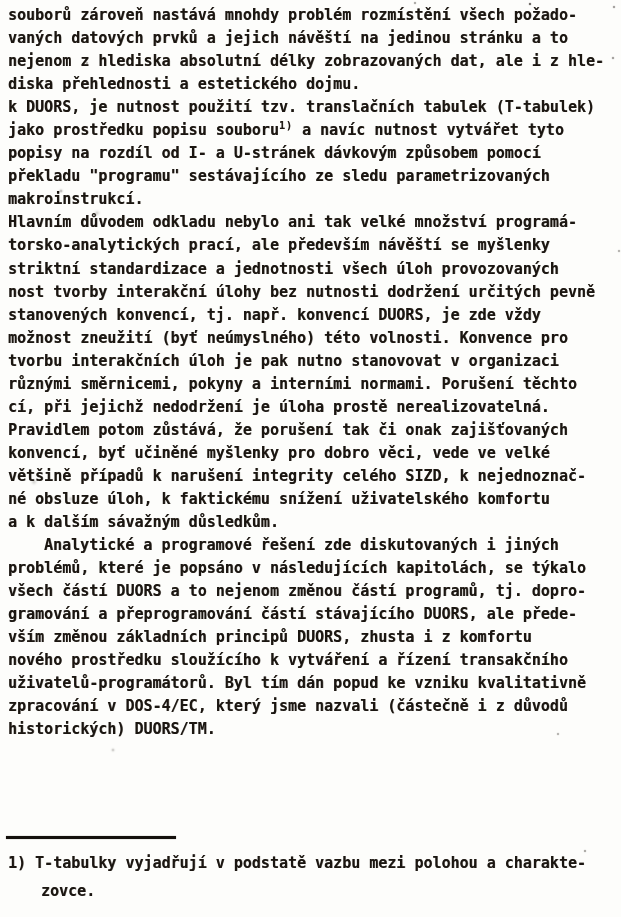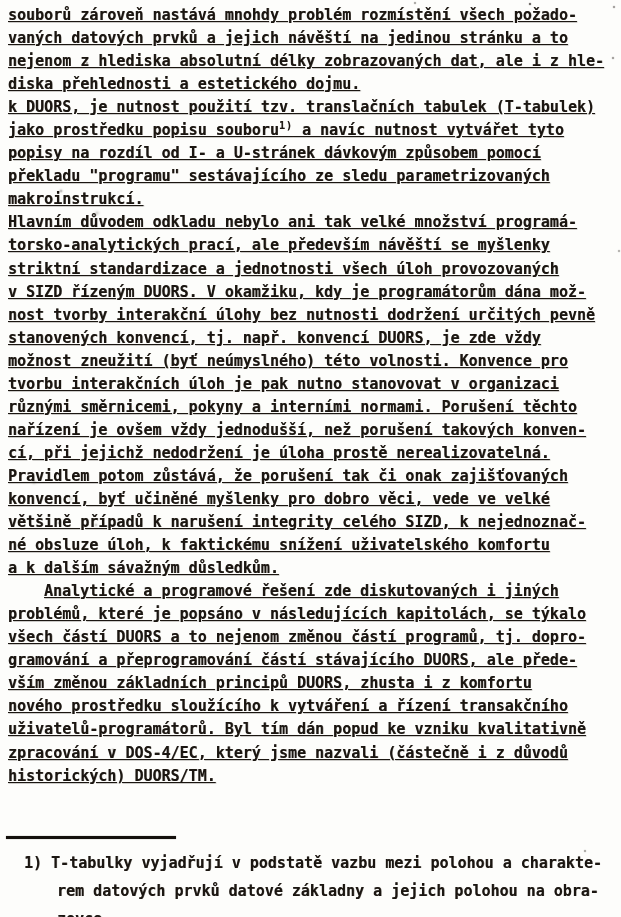--- a/index.html
+++ b/index.html
@@ -16,21 +16,20 @@
     overflow: hidden;
     font-family: "DejaVu Sans Mono", "Liberation Mono", monospace;
     font-weight: 700;
     color: #1b1611;
   }
   .body-text {
     position: absolute;
     left: 8px;
     top: 4px;
     right: 0;
-    text-decoration: underline;
   }
   .line {
     white-space: pre;
     font-size: 15px;
     line-height: 23.05px;
     height: 23.05px;
     letter-spacing: 0px;
     text-shadow: 0.4px 0.4px 0.5px rgba(30,22,14,0.55);
   }
   .line.indent { text-indent: 36px; }
@@ -51,21 +50,20 @@
   }
   .footnote {
     position: absolute;
     left: 8px;
     top: 849px;
     right: 0;
   }
   .footnote .line {
     line-height: 28px;
     height: 28px;
-    margin-left: 16px;
   }
   .footnote .line.hang { padding-left: 33px; }
   
   .speckles {
     position: absolute;
     left: 0; top: 0;
     width: 2px; height: 2px;
     background: transparent;
     box-shadow:
       529px 3px 1px rgba(40,34,28,0.8),
@@ -98,43 +96,40 @@
       <div class="line"><span>nejenom z hlediska absolutní délky zobrazovaných dat, ale i z hle-</span></div>
       <div class="line"><span>diska přehlednosti a estetického dojmu.</span></div>
       <div class="line"><span>k DUORS, je nutnost použití tzv. translačních tabulek (T-tabulek)</span></div>
       <div class="line"><span>jako prostředku popisu souboru</span><span class="sup">1)</span><span> a navíc nutnost vytvářet tyto</span></div>
       <div class="line"><span>popisy na rozdíl od I- a U-stránek dávkovým způsobem pomocí</span></div>
       <div class="line"><span>překladu "programu" sestávajícího ze sledu parametrizovaných</span></div>
       <div class="line"><span>makroinstrukcí.</span></div>
       <div class="line"><span>Hlavním důvodem odkladu nebylo ani tak velké množství programá-</span></div>
       <div class="line"><span>torsko-analytických prací, ale především návěští se myšlenky</span></div>
       <div class="line"><span>striktní standardizace a jednotnosti všech úloh provozovaných</span></div>
-      <div class="line"><span>v SIZD řízeným DUORS. V okamžiku, kdy je programátorům dána mož-</span></div>
       <div class="line"><span>nost tvorby interakční úlohy bez nutnosti dodržení určitých pevně</span></div>
       <div class="line"><span>stanovených konvencí, tj. např. konvencí DUORS, je zde vždy</span></div>
       <div class="line"><span>možnost zneužití (byť neúmyslného) této volnosti. Konvence pro</span></div>
       <div class="line"><span>tvorbu interakčních úloh je pak nutno stanovovat v organizaci</span></div>
       <div class="line"><span>různými směrnicemi, pokyny a interními normami. Porušení těchto</span></div>
-      <div class="line"><span>nařízení je ovšem vždy jednodušší, než porušení takových konven-</span></div>
       <div class="line"><span>cí, při jejichž nedodržení je úloha prostě nerealizovatelná.</span></div>
       <div class="line"><span>Pravidlem potom zůstává, že porušení tak či onak zajišťovaných</span></div>
       <div class="line"><span>konvencí, byť učiněné myšlenky pro dobro věci, vede ve velké</span></div>
       <div class="line"><span>většině případů k narušení integrity celého SIZD, k nejednoznač-</span></div>
       <div class="line"><span>né obsluze úloh, k faktickému snížení uživatelského komfortu</span></div>
       <div class="line"><span>a k dalším sávažným důsledkům.</span></div>
       <div class="line indent"><span>Analytické a programové řešení zde diskutovaných i jiných</span></div>
       <div class="line"><span>problémů, které je popsáno v následujících kapitolách, se týkalo</span></div>
       <div class="line"><span>všech částí DUORS a to nejenom změnou částí programů, tj. dopro-</span></div>
       <div class="line"><span>gramování a přeprogramování částí stávajícího DUORS, ale přede-</span></div>
       <div class="line"><span>vším změnou základních principů DUORS, zhusta i z komfortu</span></div>
       <div class="line"><span>nového prostředku sloužícího k vytváření a řízení transakčního</span></div>
       <div class="line"><span>uživatelů-programátorů. Byl tím dán popud ke vzniku kvalitativně</span></div>
       <div class="line"><span>zpracování v DOS-4/EC, který jsme nazvali (částečně i z důvodů</span></div>
       <div class="line"><span>historických) DUORS/TM.</span></div>
     </div>
   <div class="footnote-sep"></div>
   <div class="footnote" id="footnote-lines">
       <div class="line"><span>1) T-tabulky vyjadřují v podstatě vazbu mezi polohou a charakte-</span></div>
-      <div class="line hang"><span>rem datových prvků datové základny a jejich polohou na obra-</span></div>
       <div class="line hang"><span>zovce.</span></div>
     </div>
   <div class="speckles"></div>
 </div>
 
 </body></html>

